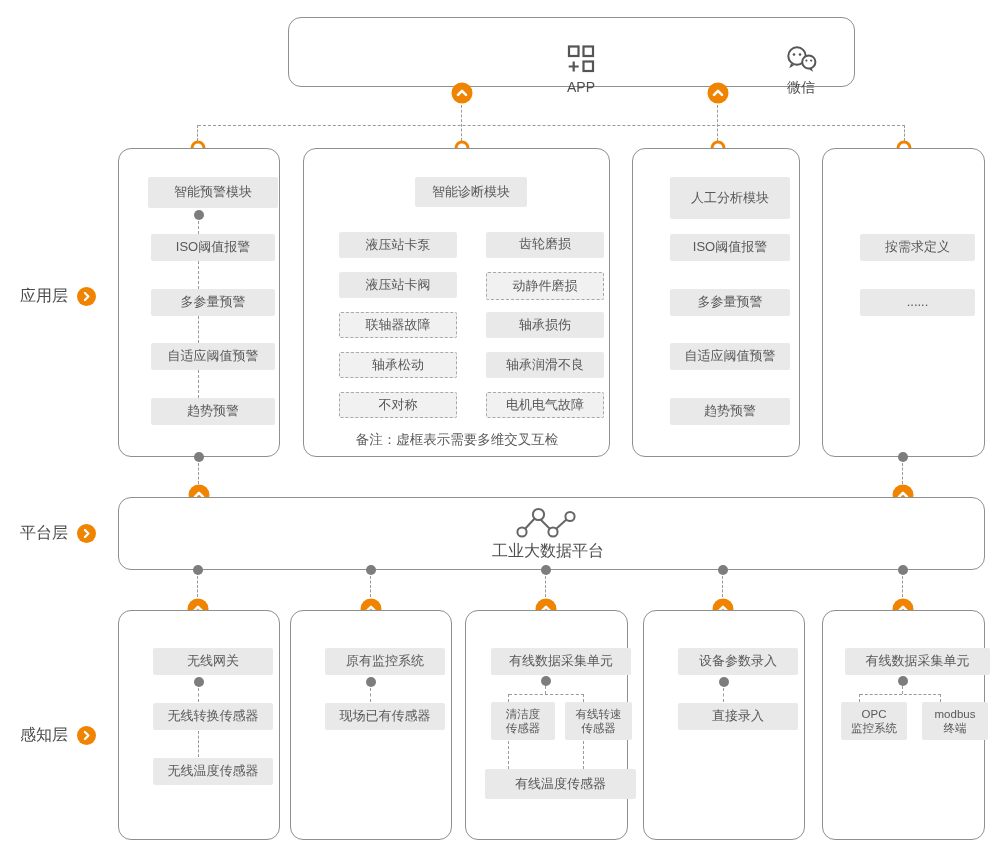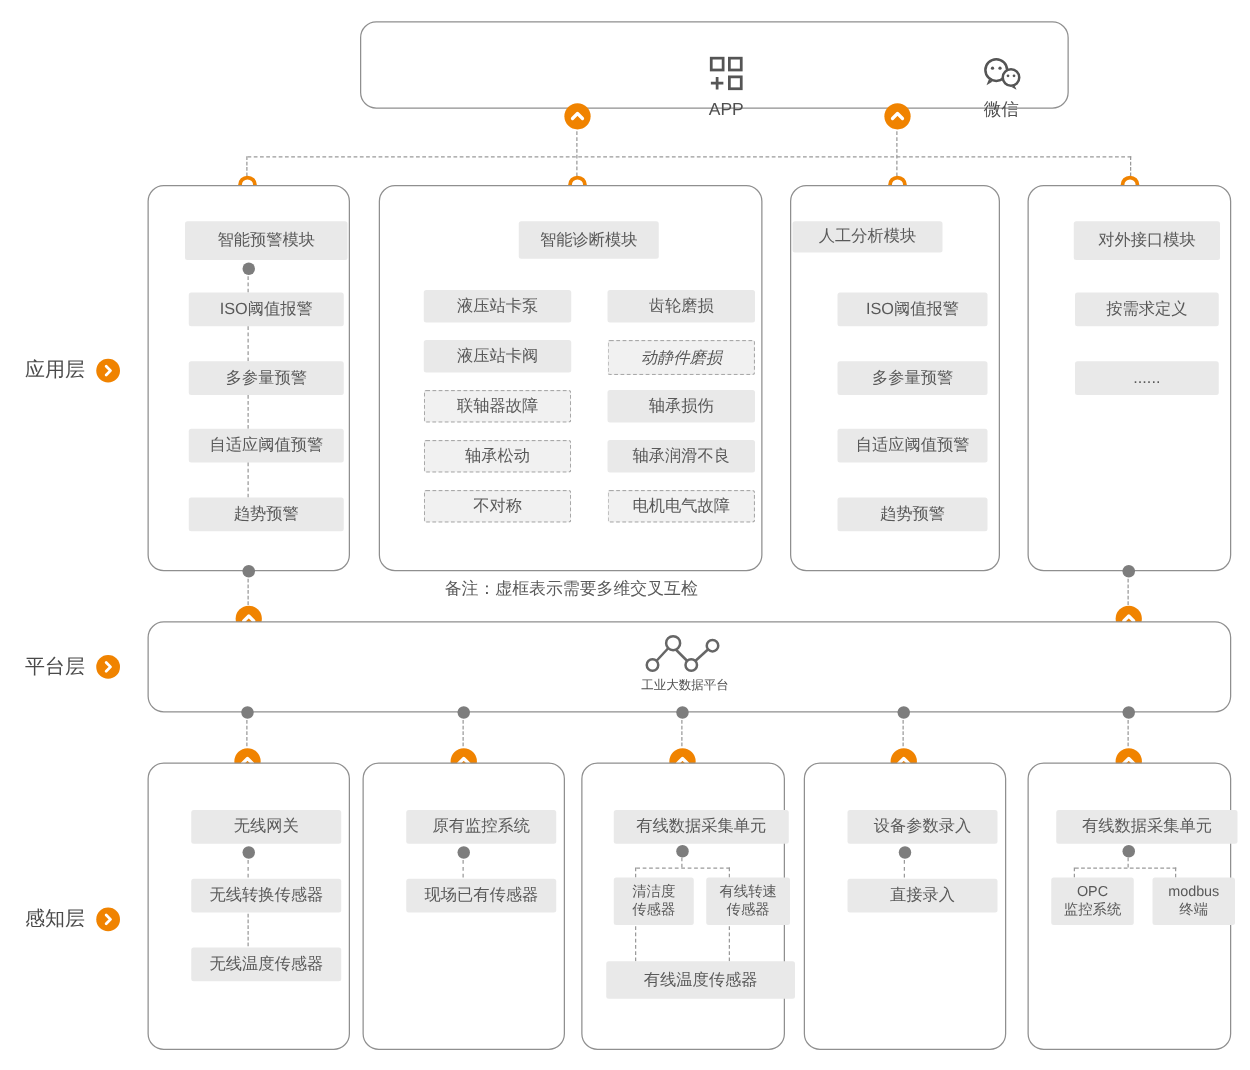--- a/index.html
+++ b/index.html
@@ -23,21 +23,21 @@
   }
   .ring{
     position:absolute;width:9px;height:9px;border-radius:50%;background:#fff;
     border:3.5px solid #F08300;transform:translate(-50%,-50%);
   }
   .layer-label{position:absolute;left:20px;display:flex;align-items:center;gap:9px;font-size:16px;color:#4a4a4a;}
   .channel{position:absolute;top:27px;width:140px;display:flex;flex-direction:column;align-items:center;gap:5px;}
   .channel .lbl{font-size:14px;color:#4f4f4f;}
   .note{position:absolute;font-size:13.5px;color:#595959;text-align:center;}
   .plat-center{position:absolute;display:flex;flex-direction:column;align-items:center;gap:2px;}
-  .plat-center .lbl{font-size:10px;color:#4f4f4f;}
+  .plat-center .lbl{font-size:16px;color:#4f4f4f;}
   svg{display:block;}
 </style>
 </head>
 <body>
 
 <div id="stage">
 
   <div class="panel" style="left:288px;top:17px;width:567px;height:70px;">
     <div class="channel" style="left:442px;">
       <span>
@@ -126,36 +126,35 @@
   <div class="dot" style="left:199px;top:457px;"></div>
   <div class="vdash" style="left:198px;top:463px;height:21px;"></div>
 
   <div class="panel" style="left:303px;top:148px;width:307px;height:309px;"></div>
   <div class="gbox" style="left:401px;top:177px;width:112px;height:30px;">智能诊断模块</div>
   <div class="gbox" style="left:325px;top:232px;width:118px;height:26px;">液压站卡泵</div>
   <div class="gbox" style="left:325px;top:272px;width:118px;height:26px;">液压站卡阀</div>
   <div class="gbox dashed" style="left:325px;top:312px;width:118px;height:26px;">联轴器故障</div>
   <div class="gbox dashed" style="left:325px;top:352px;width:118px;height:26px;">轴承松动</div>
   <div class="gbox dashed" style="left:325px;top:392px;width:118px;height:26px;">不对称</div>
-  <div class="gbox" style="left:472px;top:232px;width:118px;height:26px;">齿轮磨损</div>
-  <div class="gbox dashed" style="left:472px;top:272px;width:118px;height:28px;font-style:italic;">动静件磨损</div>
+  <div class="gbox" style="left:472px;top:232px;width:118px;height:26px;font-family:Liberation Mono, monospace;">齿轮磨损</div>
+  <div class="gbox dashed" style="left:472px;top:272px;width:118px;height:28px;">动静件磨损</div>
   <div class="gbox" style="left:472px;top:312px;width:118px;height:26px;">轴承损伤</div>
   <div class="gbox" style="left:472px;top:352px;width:118px;height:26px;">轴承润滑不良</div>
   <div class="gbox dashed" style="left:472px;top:392px;width:118px;height:26px;">电机电气故障</div>
-  <div class="note" style="left:326px;top:431px;width:262px;margin-top:31px;">备注：虚框表示需要多维交叉互检</div>
+  <div class="note" style="left:326px;top:431px;width:262px;">备注：虚框表示需要多维交叉互检</div>
 
   <div class="panel" style="left:632px;top:148px;width:168px;height:309px;"></div>
-  <div class="gbox" style="left:620px;top:177px;width:120px;height:25px;">人工分析模块</div>
+  <div class="gbox" style="left:656px;top:177px;width:120px;height:42px;">人工分析模块</div>
   <div class="gbox" style="left:656px;top:234px;width:120px;height:27px;">ISO阈值报警</div>
   <div class="gbox" style="left:656px;top:289px;width:120px;height:27px;">多参量预警</div>
   <div class="gbox" style="left:656px;top:343px;width:120px;height:27px;">自适应阈值预警</div>
   <div class="gbox" style="left:656px;top:398px;width:120px;height:27px;">趋势预警</div>
 
   <div class="panel" style="left:822px;top:148px;width:163px;height:309px;"></div>
-  <div class="gbox" style="left:845px;top:177px;width:117px;height:31px;">对外接口模块</div>
   <div class="gbox" style="left:846px;top:234px;width:115px;height:27px;">按需求定义</div>
   <div class="gbox" style="left:846px;top:289px;width:115px;height:27px;">......</div>
   <div class="dot" style="left:903px;top:457px;"></div>
   <div class="vdash" style="left:902px;top:463px;height:21px;"></div>
 
   <div class="chev" style="left:199px;top:495px;">
     <svg width="15" height="15" viewBox="0 0 15 15">
         <path d="M3.5 9.3 L7.5 5.3 L11.5 9.3" stroke="#fff" stroke-width="2.6" fill="none" stroke-linecap="round" stroke-linejoin="round"></path>
       </svg>
   </div>

